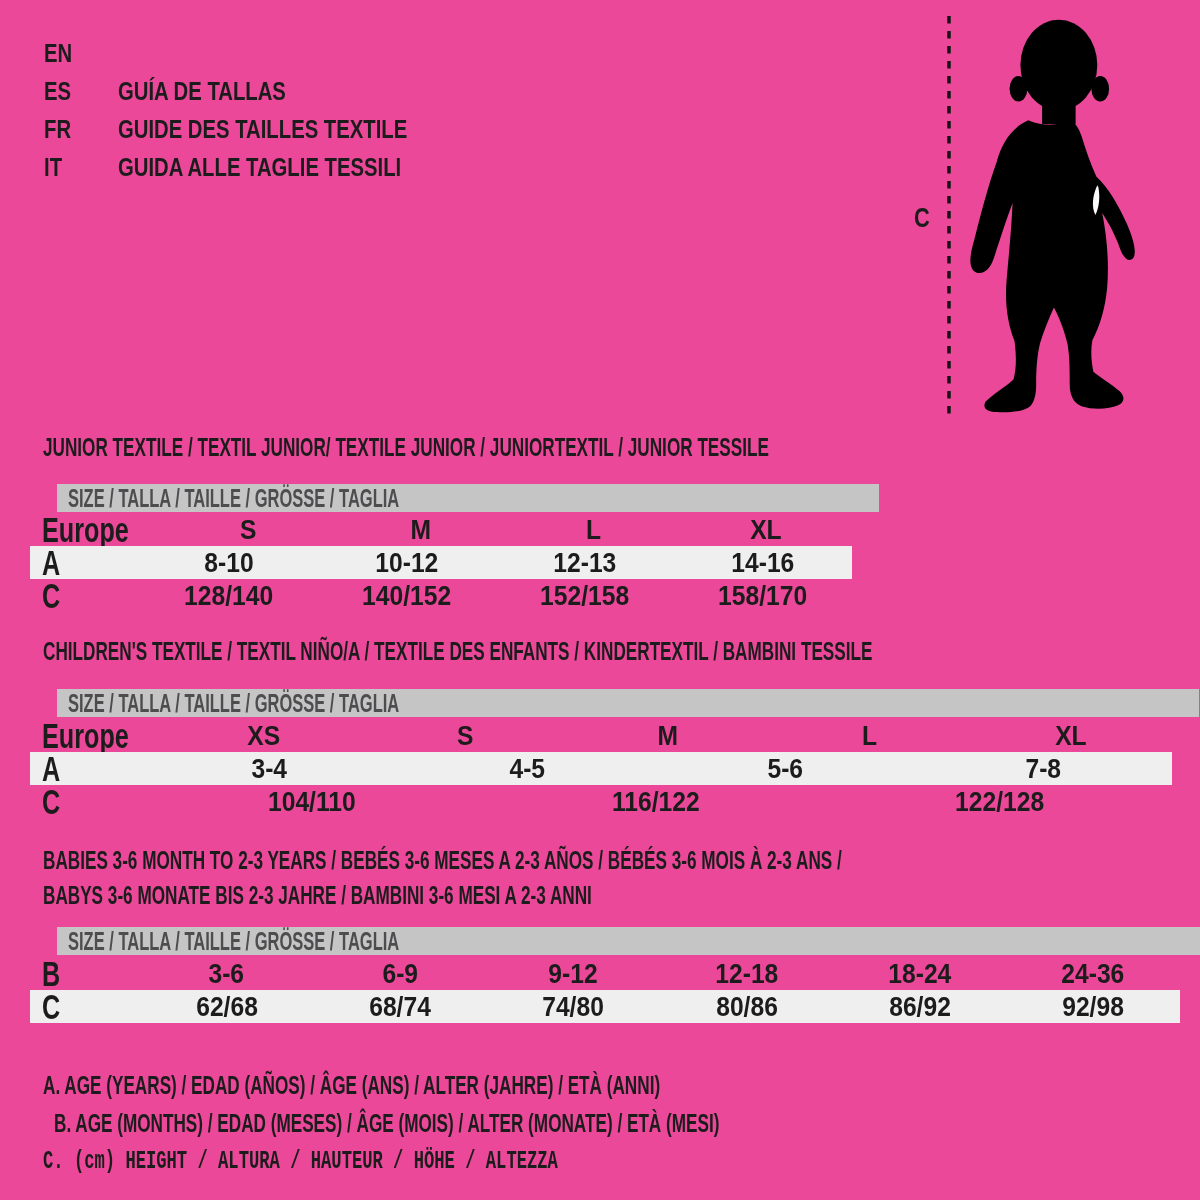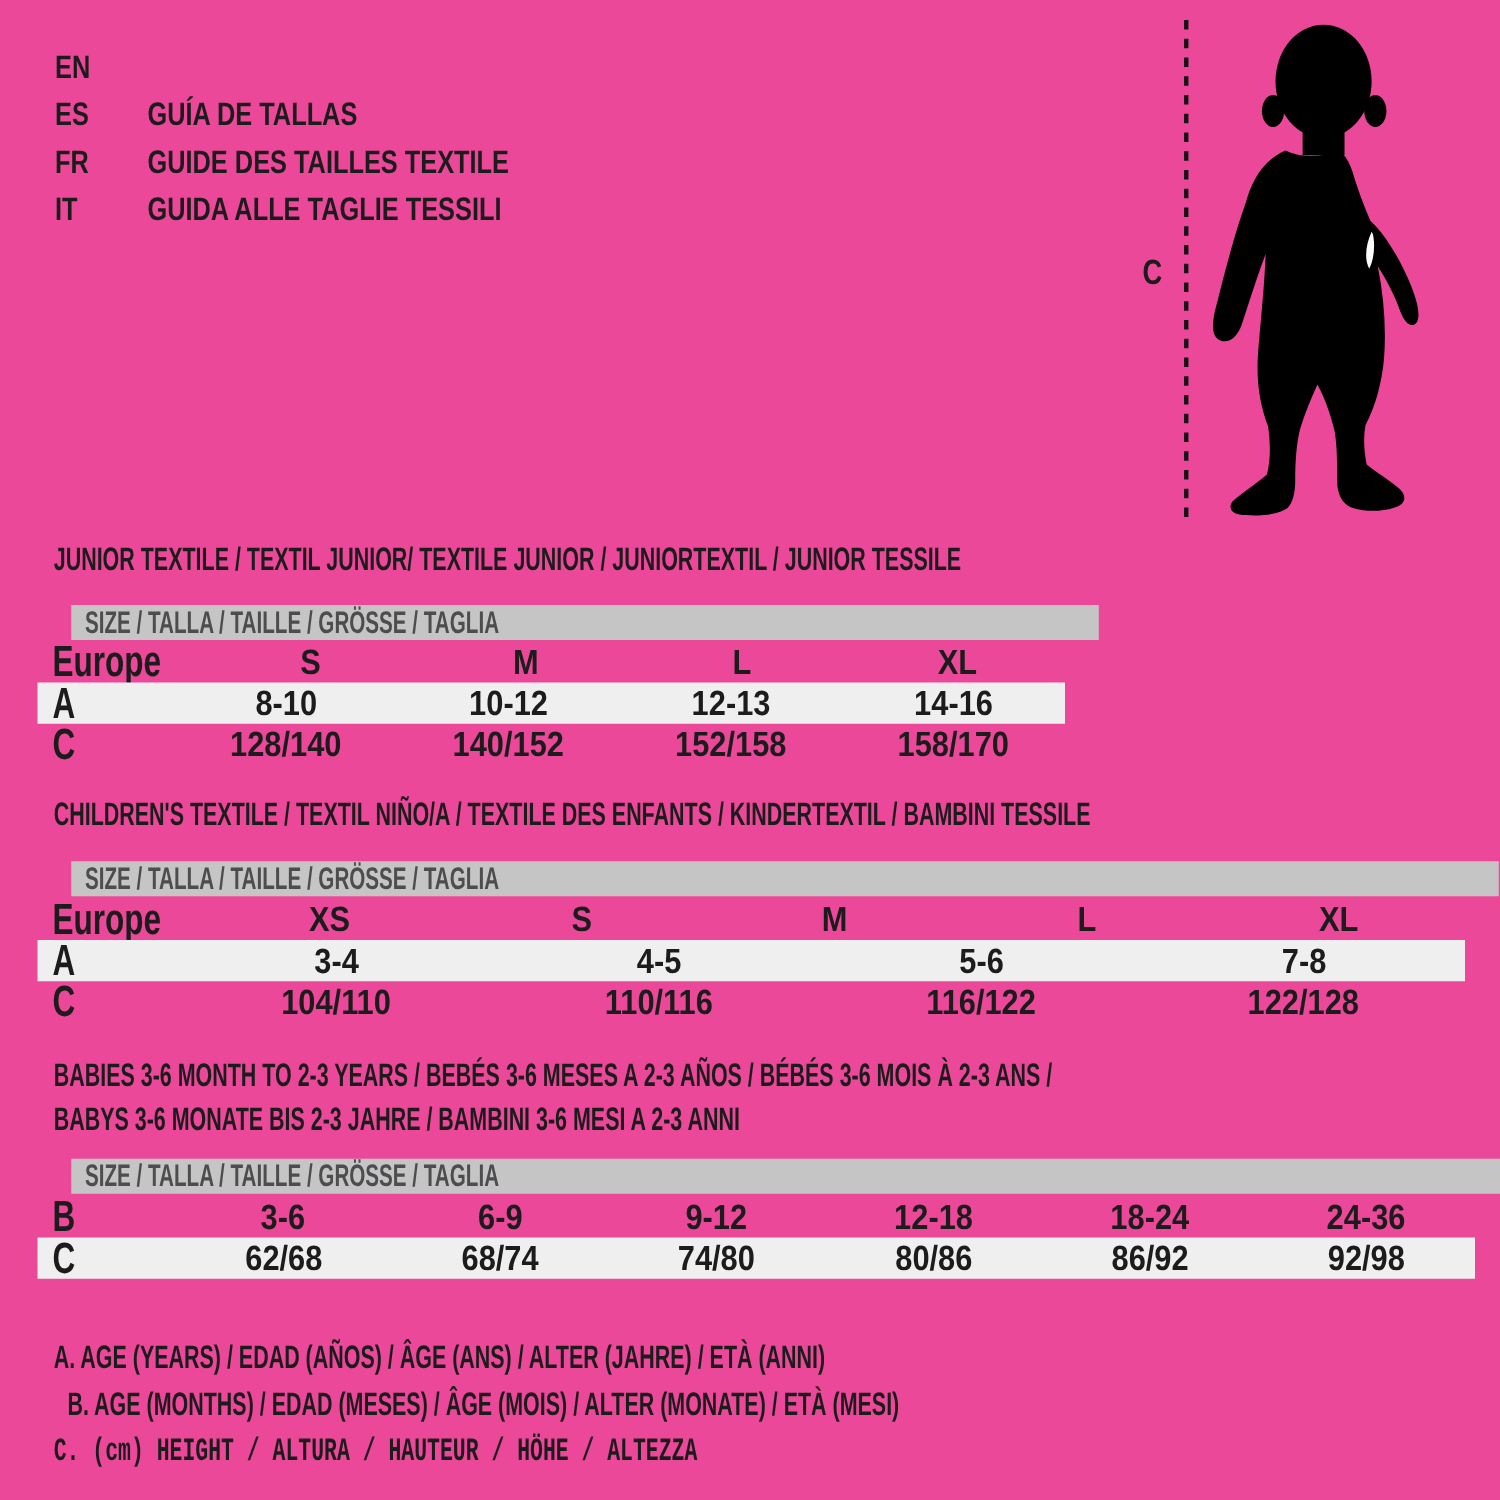--- a/index.html
+++ b/index.html
@@ -153,21 +153,20 @@
   <div class="trow shade" style="left:30px;top:752px;width:1142px;">
     <div class="lbl"><span class="sxm">A</span></div>
     <div class="val"><span class="sxn">3-4</span></div>
     <div class="val"><span class="sxn">4-5</span></div>
     <div class="val"><span class="sxn">5-6</span></div>
     <div class="val"><span class="sxn">7-8</span></div>
   </div>
   <div class="trow" style="left:30px;top:785px;width:1142px;">
     <div class="lbl"><span class="sxm">C</span></div>
     <div class="val"><span class="sxn">104/110</span></div>
-    <div class="val"><span class="sxn">110/116</span></div>
     <div class="val"><span class="sxn">116/122</span></div>
     <div class="val"><span class="sxn">122/128</span></div>
   </div>
 
   <div class="abs sec-title" style="left:43px;top:847px;">
     <span class="sxh">BABIES 3-6 MONTH TO 2-3 YEARS / BEBÉS 3-6 MESES A 2-3 AÑOS / BÉBÉS 3-6 MOIS À 2-3 ANS /</span>
   </div>
   <div class="abs sec-title" style="left:43px;top:882px;">
     <span class="sxh">BABYS 3-6 MONATE BIS 2-3 JAHRE / BAMBINI 3-6 MESI A 2-3 ANNI</span>
   </div>

